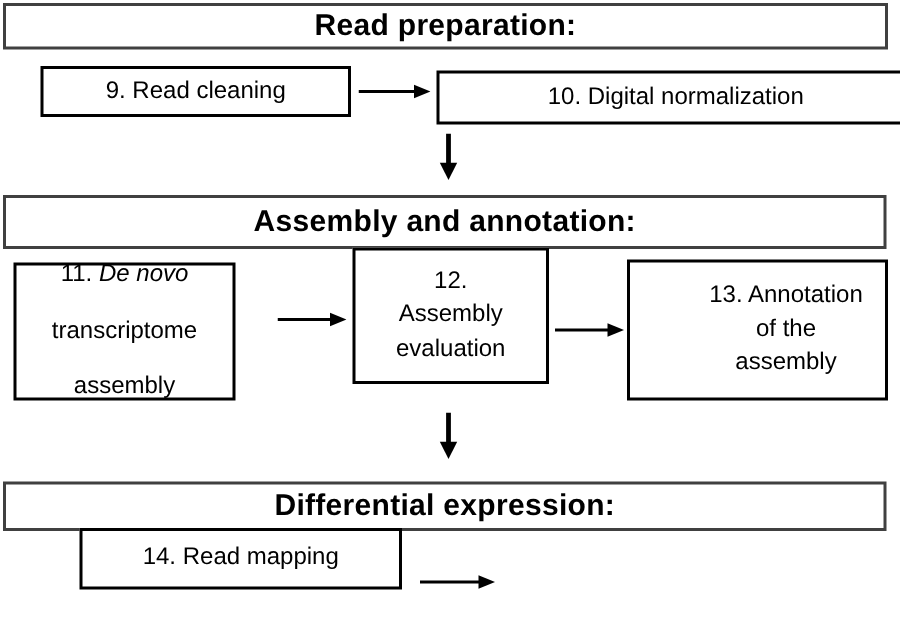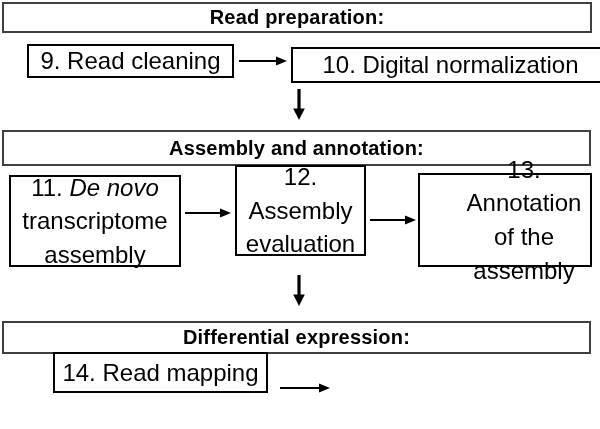--- a/index.html
+++ b/index.html
@@ -26,31 +26,31 @@
   }
   .box {
     position: absolute;
     border: 2px solid #000000;
     background: #ffffff;
     display: flex;
     flex-direction: column;
     align-items: center;
     justify-content: center;
     text-align: center;
-    font-size: 24px;
+    font-size: 16px;
     line-height: 1.4;
   }
   .arrow { position: absolute; }
   #hdr1 { left: 2px;   top: 2px;   width: 590px; height: 31px; }
   #hdr2 { left: 2px;   top: 130px; width: 589px; height: 36px; }
   #hdr3 { left: 2px;   top: 321px; width: 589px; height: 33px; }
 
   #box9  { left: 27px;  top: 44px;  width: 207px; height: 34px; }
   #box10 { left: 291px; top: 47px;  width: 319px; height: 36px; }
-  #box11 { left: 9px;   top: 175px; width: 172px; height: 92px; }
+  #box11 { left: 9px;   top: 175px; width: 148px; height: 92px; gap: 15px; }
   #box12 { left: 235px; top: 165px; width: 131px; height: 91px; }
   #box13 { left: 418px; top: 173px; width: 174px; height: 94px; padding-left: 38px; }
   #box14 { left: 53px;  top: 352px; width: 215px; height: 41px; }
   #box15 { left: 337px; top: 363px; width: 229px; height: 63px; }
 
   #arr-9-10  { left: 239px; top: 55px;  }
   #arr-11-12 { left: 185px; top: 207px; }
   #arr-12-13 { left: 370px; top: 214px; }
   #arr-14-15 { left: 280px; top: 382px; }
   #darr-1    { left: 291px; top: 89px;  }

